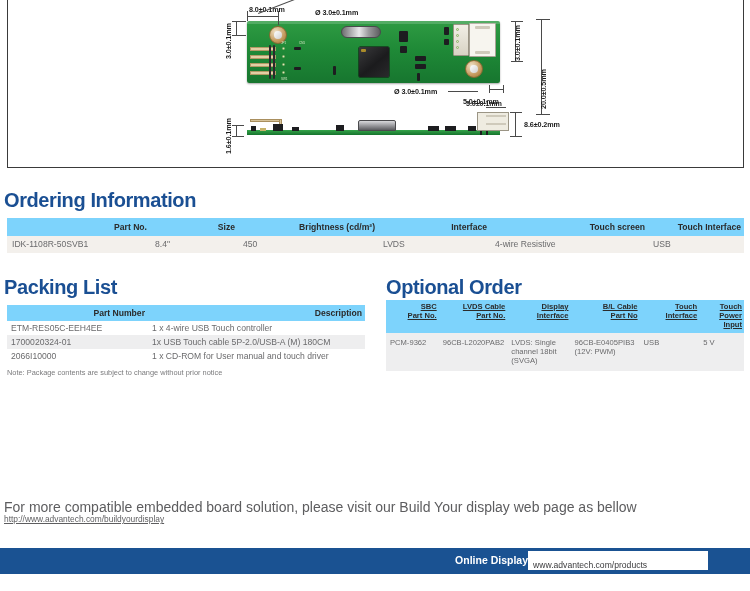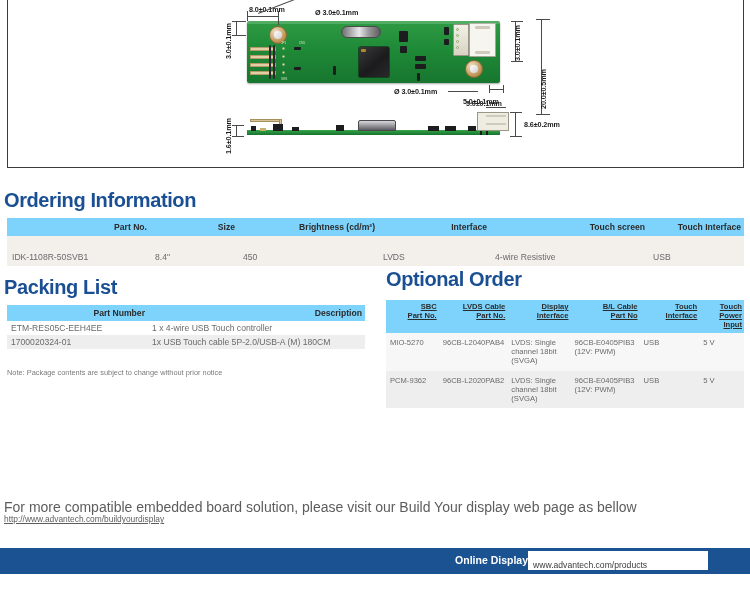--- a/index.html
+++ b/index.html
@@ -130,21 +130,21 @@
   }
   table.adv td{
     color:#6a6a6c;
     text-align:left;
     vertical-align:top;
   }
 
   
   #ordering-table{left:7px;top:218px;width:737px;font-size:8.6px;}
   #ordering-table th{padding:4px 3px 4px 5px;}
-  #ordering-table td{padding:16px 3px 4px 5px;background:#f3f0ec;}
+  #ordering-table td{padding:3px 3px 4px 5px;background:#f3f0ec;}
 
   
   #packing-table{left:7px;top:305px;width:358px;font-size:8.6px;}
   #packing-table th{padding:3px 3px 3px 4px;}
   #packing-table td{padding:2px 3px 2px 4px;}
   #packing-table tr.alt td{background:#eeeeef;}
   #packing-table tr.plain td{background:#ffffff;}
 
   .note{
     position:absolute;left:7px;top:368px;
@@ -344,47 +344,43 @@
   </thead>
   <tbody>
     <tr class="plain">
       <td>ETM-RES05C-EEH4EE</td>
       <td>1 x 4-wire USB Touch controller</td>
     </tr>
     <tr class="alt">
       <td>1700020324-01</td>
       <td>1x USB Touch cable 5P-2.0/USB-A (M) 180CM</td>
     </tr>
+    <tr class="plain">
+      <td>2066I10000</td>
+      <td>1 x CD-ROM for User manual and touch driver</td>
+    </tr>
   </tbody>
 </table>
 
 <div class="note">Note: Package contents are subject to change without prior notice</div>
 
-<h2 class="sect" style="left:386px;top:269px;text-align:center;">Optional Order</h2>
+<h2 class="sect" style="left:386px;top:277px;text-align:center;">Optional Order</h2>
 
 <table class="adv" id="optional-table">
   <thead>
     <tr>
       <th style="width:49px;">SBC Part No.</th>
       <th style="width:75px;">LVDS Cable Part No.</th>
       <th style="width:53px;">Display Interface</th>
       <th style="width:78px;">B/L Cable Part No</th>
       <th style="width:45px;">Touch Interface</th>
       <th>Touch Power Input</th>
     </tr>
   </thead>
   <tbody>
-    <tr class="plain">
-      <td>MIO-5270</td>
-      <td>96CB-L2040PAB4</td>
-      <td>LVDS: Single channel 18bit (SVGA)</td>
-      <td>96CB-E0405PIB3 (12V: PWM)</td>
-      <td>USB</td>
-      <td>5 V</td>
-    </tr>
     <tr class="alt">
       <td>PCM-9362</td>
       <td>96CB-L2020PAB2</td>
       <td>LVDS: Single channel 18bit (SVGA)</td>
       <td>96CB-E0405PIB3 (12V: PWM)</td>
       <td>USB</td>
       <td>5 V</td>
     </tr>
   </tbody>
 </table>

